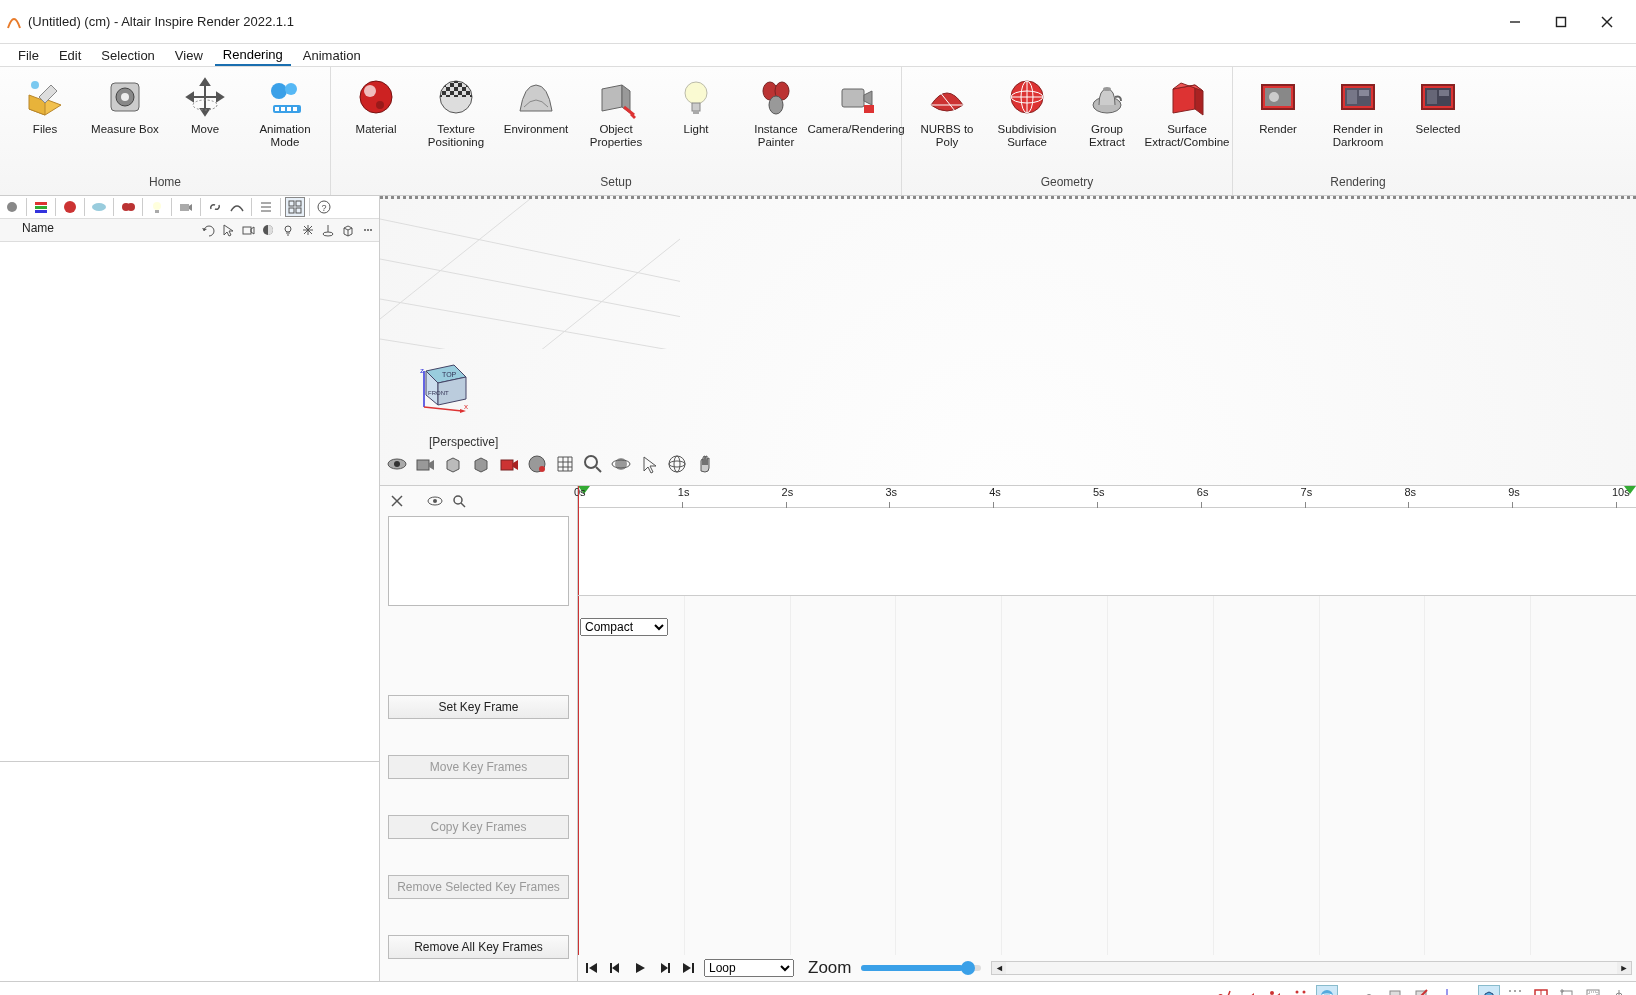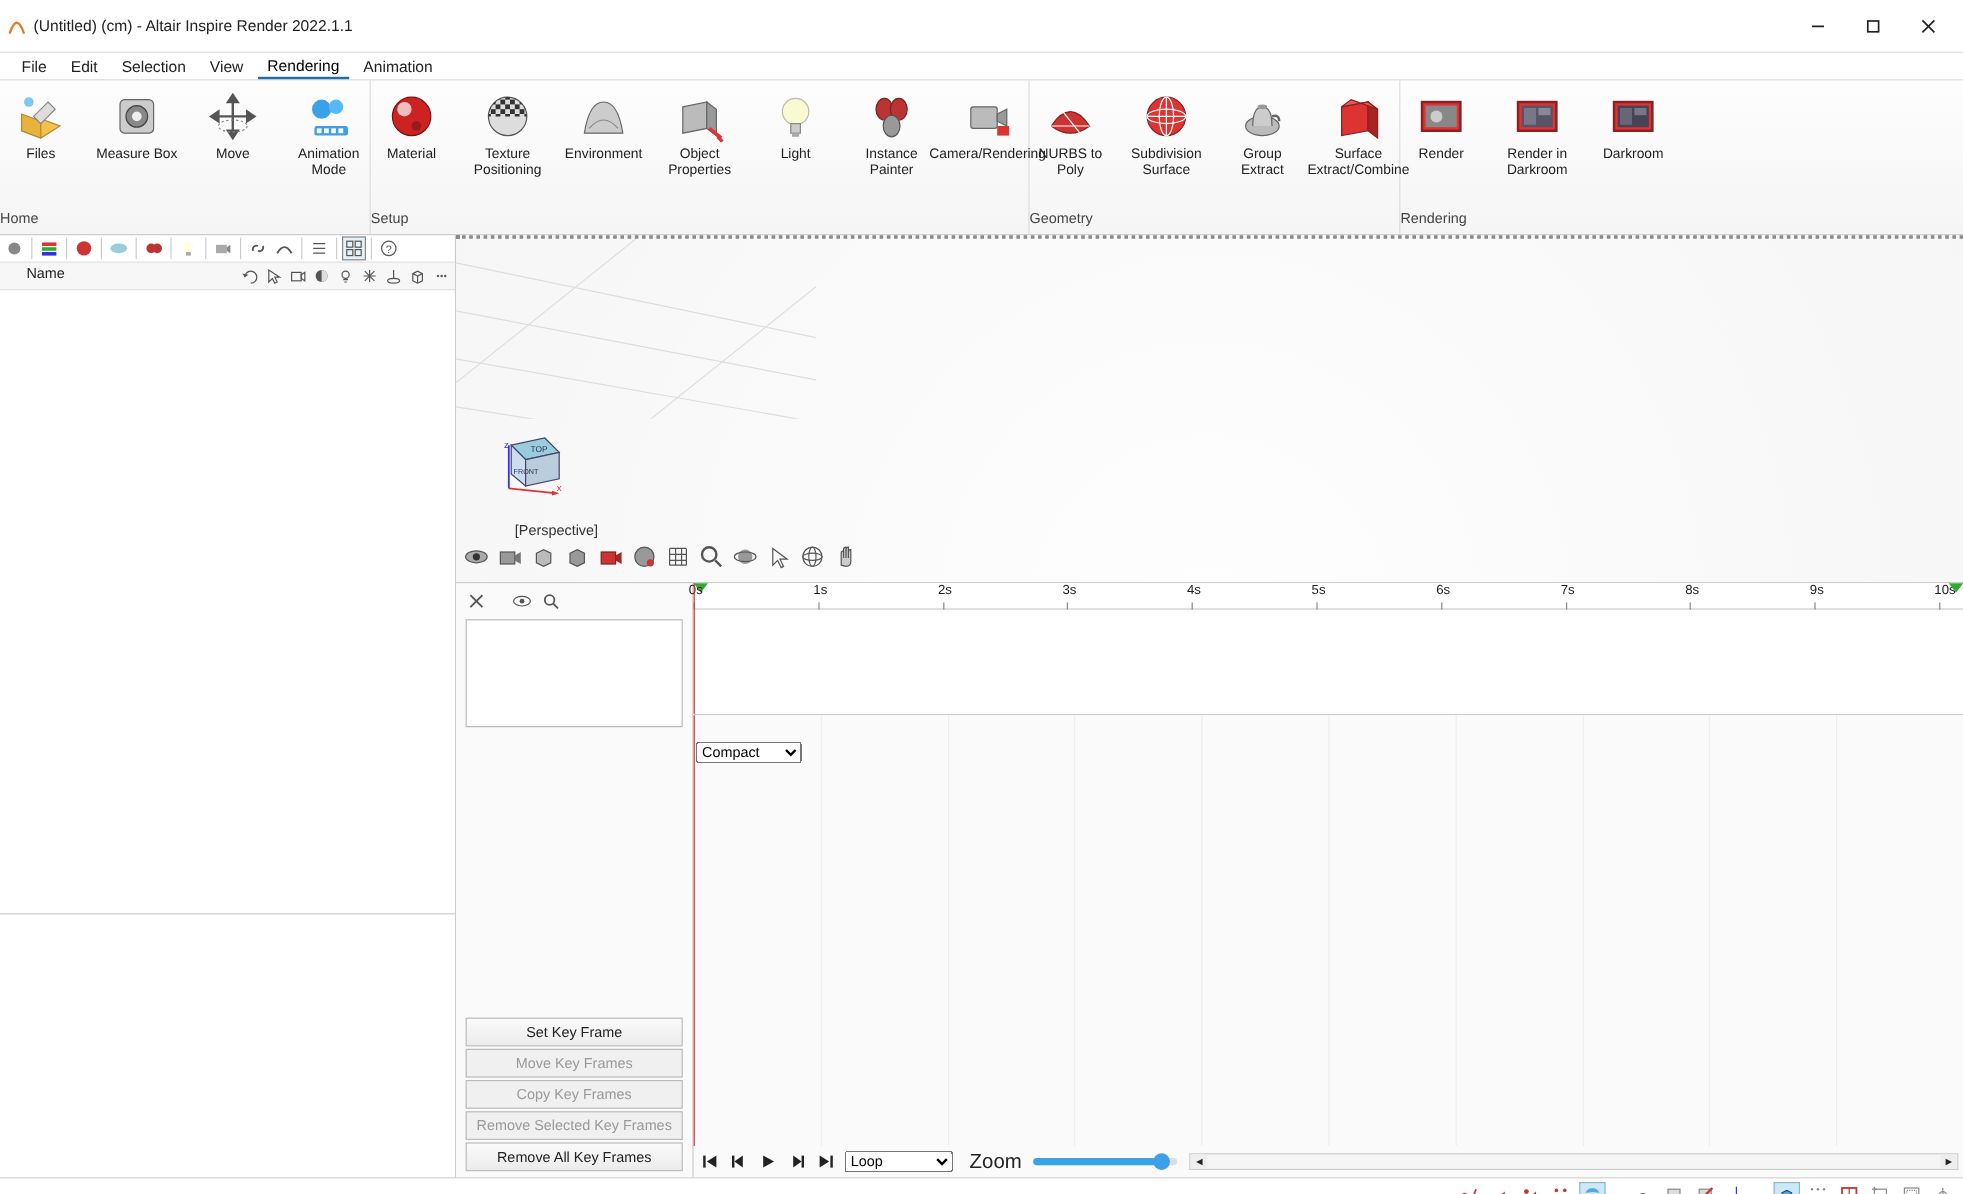--- a/index.html
+++ b/index.html
@@ -12,21 +12,21 @@
 .winbtns { display: flex; margin-left: auto; }
 .winbtn { width: 46px; height: 30px; display: flex; align-items: center; justify-content: center; }
 
 
 .menubar { height: 22px; display: flex; align-items: center; padding: 0 10px; gap: 4px; }
 .menuitem { padding: 2px 8px; font-size: 13px; cursor: default; }
 .menuitem.active { border-bottom: 2px solid #1a6fb0; color: #000; }
 
 
 .ribbon { display: flex; border-top: 1px solid #ddd; border-bottom: 1px solid #ccc; background: linear-gradient(#fdfdfd,#f5f5f5); height: 130px; }
-.ribgroup { display: flex; flex-direction: column; padding: 4px 0 2px; border-right: 1px solid #ddd; }
+.ribgroup { display: flex; flex-direction: column; align-items: center; padding: 4px 11px 2px; border-right: 1px solid #ddd; }
 .ribrow { display: flex; gap: 12px; flex: 1; align-items: flex-start; }
 .ribitem { display: flex; flex-direction: column; align-items: center; width: 68px; text-align: center; padding-top: 4px; cursor: default; }
 .ribitem .ic { width: 44px; height: 44px; margin-bottom: 4px; display:flex; align-items:center; justify-content:center; }
 .ribitem .lbl { font-size: 11.5px; line-height: 1.15; }
 .ribgrouplabel { font-size: 12px; color: #444; padding: 2px 0 4px; }
 
 
 .main { display: flex; height: calc(100% - 30px - 22px - 130px - 28px); }
 
 
@@ -54,21 +54,21 @@
 .vptoolbar { position:absolute; left:4px; top:252px; display:flex; gap:2px; }
 .vptoolbar .vb { width:26px; height:26px; display:flex; align-items:center; justify-content:center; }
 
 
 .animpanel { position:absolute; left:0; right:0; top:286px; bottom:0; display:flex; background:#fafafa; border-top:1px solid #ccc; }
 .anleft { width:198px; border-right:1px solid #ccc; display:flex; flex-direction:column; padding:4px; }
 .anleft .topicons { display:flex; gap:6px; padding:2px 4px; align-items:center; }
 .anleft .topicons .ti { width:18px; height:18px; display:flex; align-items:center; justify-content:center; }
 .anleft .preview { flex:0 0 90px; margin:4px; border:1px solid #bbb; background:#fff; }
 .anleft .spacer { flex:1; }
-.anleft .kbtn { margin:1px 4px; padding:4px; font-size:12px; border:1px solid #bbb; background:linear-gradient(#fafafa,#ececec); text-align:center; cursor:default; }
+.anleft .kbtn { margin:18px 4px; padding:4px; font-size:12px; border:1px solid #bbb; background:linear-gradient(#fafafa,#ececec); text-align:center; cursor:default; }
 .anleft .kbtn.disabled { color:#999; background:#f0f0f0; }
 .anright { flex:1; display:flex; flex-direction:column; }
 .timeline { position:relative; height:110px; background:#fff; border-bottom:1px solid #ccc; }
 .ruler { height:22px; display:flex; border-bottom:1px solid #ccc; position:relative; }
 .ruler .tick { flex:1; font-size:11px; text-align:left; position:relative; }
 .ruler .tick span { position:relative; left:-4px; }
 .ruler .tick::after { content:""; position:absolute; left:0; top:16px; width:1px; height:6px; background:#888; }
 .marker-start { position:absolute; left:0; top:0; width:0; height:0; border-left:6px solid transparent; border-right:6px solid transparent; border-top:8px solid #3a3; }
 .marker-end { position:absolute; right:0; top:0; width:0; height:0; border-left:6px solid transparent; border-right:6px solid transparent; border-top:8px solid #3a3; }
 .playhead { position:absolute; left:0; top:0; bottom:0; width:1px; background:#c33; }
@@ -345,21 +345,21 @@
       </div>
       <div class="ribitem">
         <div class="ic">
             <svg width="44" height="44">
               <rect x="6" y="10" width="32" height="24" fill="#d33" stroke="#822" stroke-width="2"></rect>
               <rect x="9" y="13" width="26" height="18" fill="#445"></rect>
               <rect x="11" y="15" width="10" height="14" fill="#667"></rect>
               <rect x="23" y="15" width="10" height="6" fill="#778"></rect>
             </svg>
           </div>
-        <div class="lbl">Darkroom</div>
+        <div class="lbl">Selected</div>
       </div>
     </div>
     <div class="ribgrouplabel">Rendering</div>
   </div>
 </div>
 
 <div class="main">
 
   <div class="mbrow">
     <div class="mbtoolbar">

